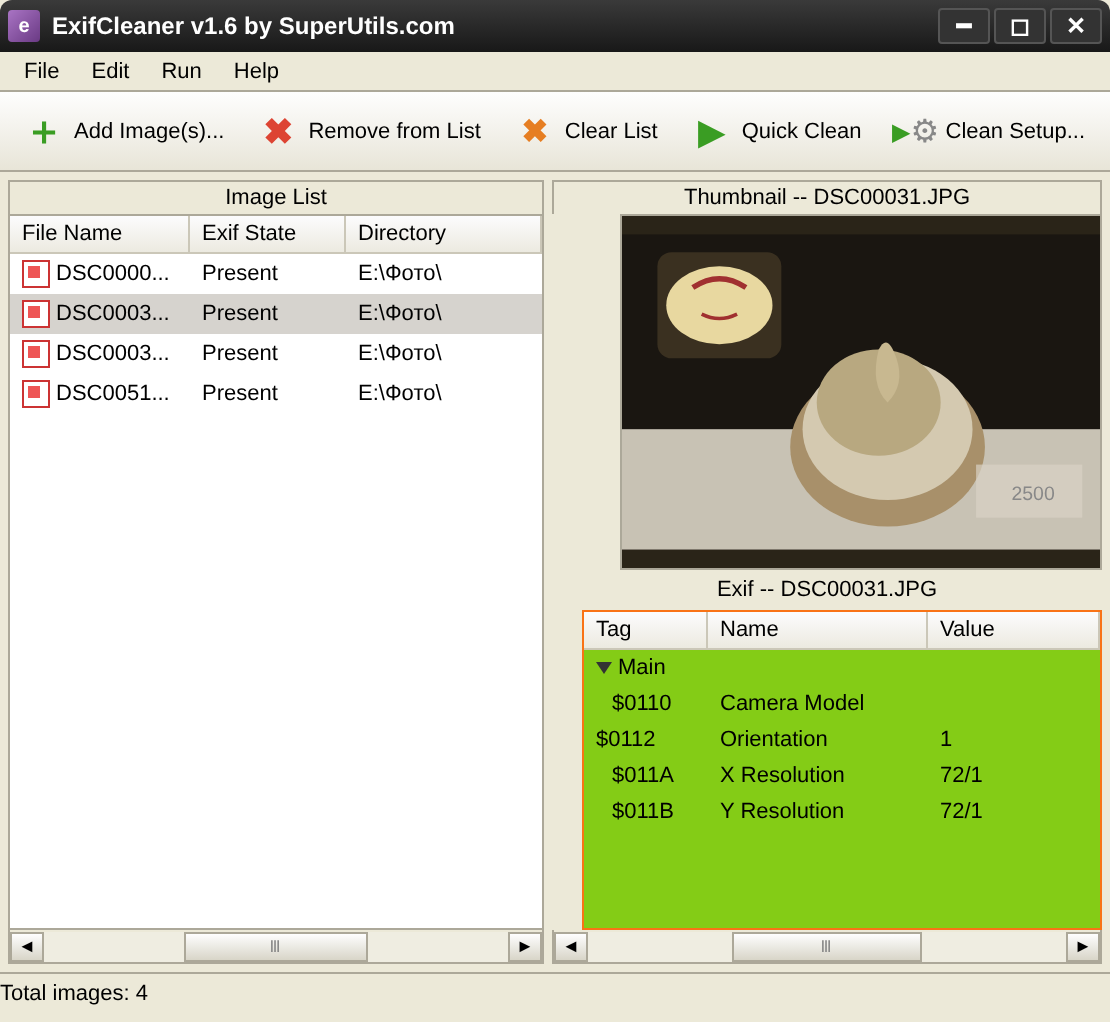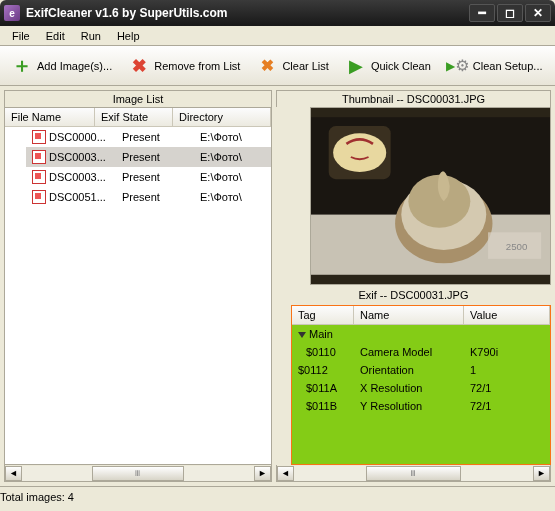--- a/index.html
+++ b/index.html
@@ -14,21 +14,21 @@
 .toolbar { background: linear-gradient(to bottom, #fefefe, #e8e5d8); height: 40px; display: flex; align-items: center; padding: 0 4px; border-bottom: 1px solid #aca899; gap: 2px; }
 .tool-btn { display: flex; align-items: center; gap: 4px; padding: 4px 6px; border: 1px solid transparent; border-radius: 3px; cursor: pointer; }
 .tool-icon { width: 22px; height: 22px; display: flex; align-items: center; justify-content: center; font-size: 16px; }
 .main { display: flex; height: 400px; padding: 4px; gap: 4px; }
 .left { width: 268px; display: flex; flex-direction: column; }
 .right { flex: 1; display: flex; flex-direction: column; }
 .panel-header { text-align: center; padding: 2px 0; background: #ece9d8; border: 1px solid #aca899; border-bottom: none; }
 .table-wrap { flex: 1; background: #fff; border: 1px solid #aca899; overflow: hidden; position: relative; }
 .table-head { display: flex; background: linear-gradient(to bottom, #fcfcfd, #eceae0); border-bottom: 1px solid #cbc7b8; }
 .th { padding: 3px 6px; border-right: 1px solid #cbc7b8; overflow: hidden; white-space: nowrap; text-overflow: ellipsis; }
-.table-body { overflow-y: auto; margin-left: 21px; }
+.table-body { overflow-y: auto; }
 .tr { display: flex; padding: 1px 0; }
 .tr.selected { background: #d6d3ce; }
 .td { padding: 2px 6px; overflow: hidden; white-space: nowrap; text-overflow: ellipsis; display: flex; align-items: center; gap: 3px; }
 .file-icon { width: 14px; height: 14px; background: #fff; border: 1px solid #c33; display: inline-block; position: relative; flex-shrink:0;}
 .file-icon::after { content: ''; position: absolute; top: 2px; left: 2px; width: 6px; height: 6px; background: #e55; }
 .thumbnail { border: 1px solid #aca899; height: 178px; background: #2a2418; display: flex; align-items: center; justify-content: center; overflow: hidden; margin-left: 34px; }
 .thumb-svg { width: 100%; height: 100%; }
 .exif-header { text-align: center; padding: 4px 0; }
 .exif-table { flex: 1; background: #84cc16; border: 1px solid #f97316; overflow: hidden; margin-left: 15px; }
 .expand-icon { width: 0; height: 0; border-left: 4px solid transparent; border-right: 4px solid transparent; border-top: 6px solid #333; display: inline-block; margin-right: 3px; }
@@ -168,21 +168,20 @@
         <div class="th" style="width:110px">Name</div>
         <div class="th" style="flex:1">Value</div>
       </div>
       <div class="section-row">
         <span class="expand-icon"></span><span>Main</span>
       </div>
       <div id="exif-rows">
           <div class="tr">
             <div class="td" style="width:62px;padding-left:14px">$0110</div>
             <div class="td" style="width:110px">Camera Model</div>
-            <div class="td" style="flex:1">K790i</div>
           </div>
           <div class="tr">
             <div class="td" style="width:62px;">$0112</div>
             <div class="td" style="width:110px">Orientation</div>
             <div class="td" style="flex:1">1</div>
           </div>
           <div class="tr">
             <div class="td" style="width:62px;padding-left:14px">$011A</div>
             <div class="td" style="width:110px">X Resolution</div>
             <div class="td" style="flex:1">72/1</div>

